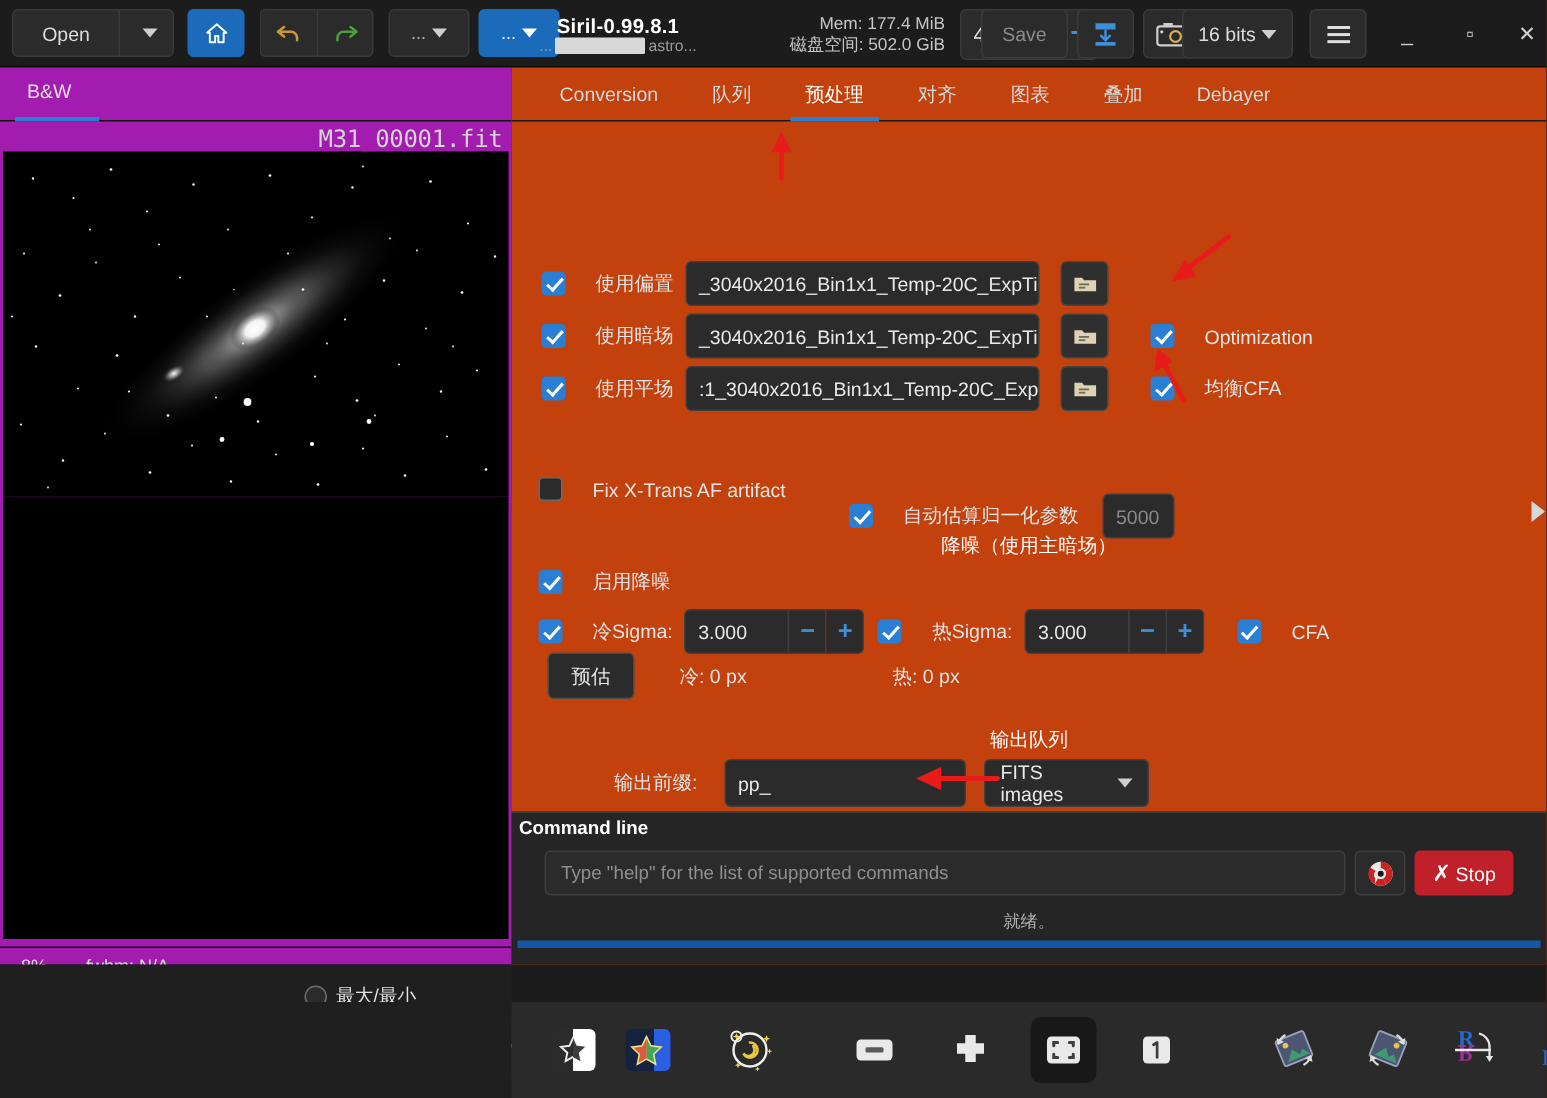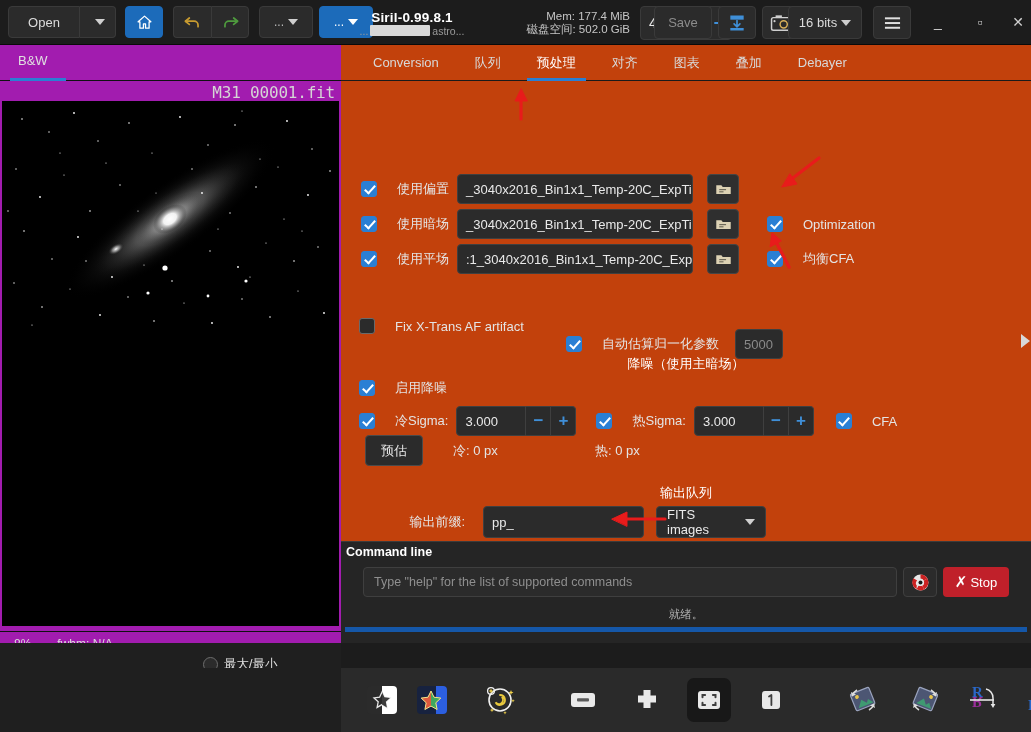--- a/index.html
+++ b/index.html
@@ -567,21 +567,21 @@
           <span class="lbl">冷Sigma:</span>
         </label>
         <div class="stepgrp" style="margin-left:8px">
           <div class="numin">
               <span>3.000</span>
             </div>
           <div class="step">−</div>
           <div class="step last">+</div>
         </div>
 
-        <label class="cb-lbl" style="margin-left:20px">
+        <label class="cb-lbl" style="margin-left:9px">
           <span class="cbx on"></span>
           <span class="lbl">热Sigma:</span>
         </label>
         <div class="stepgrp" style="margin-left:8px">
           <div class="numin">
               <span>3.000</span>
             </div>
           <div class="step">−</div>
           <div class="step last">+</div>
         </div>

